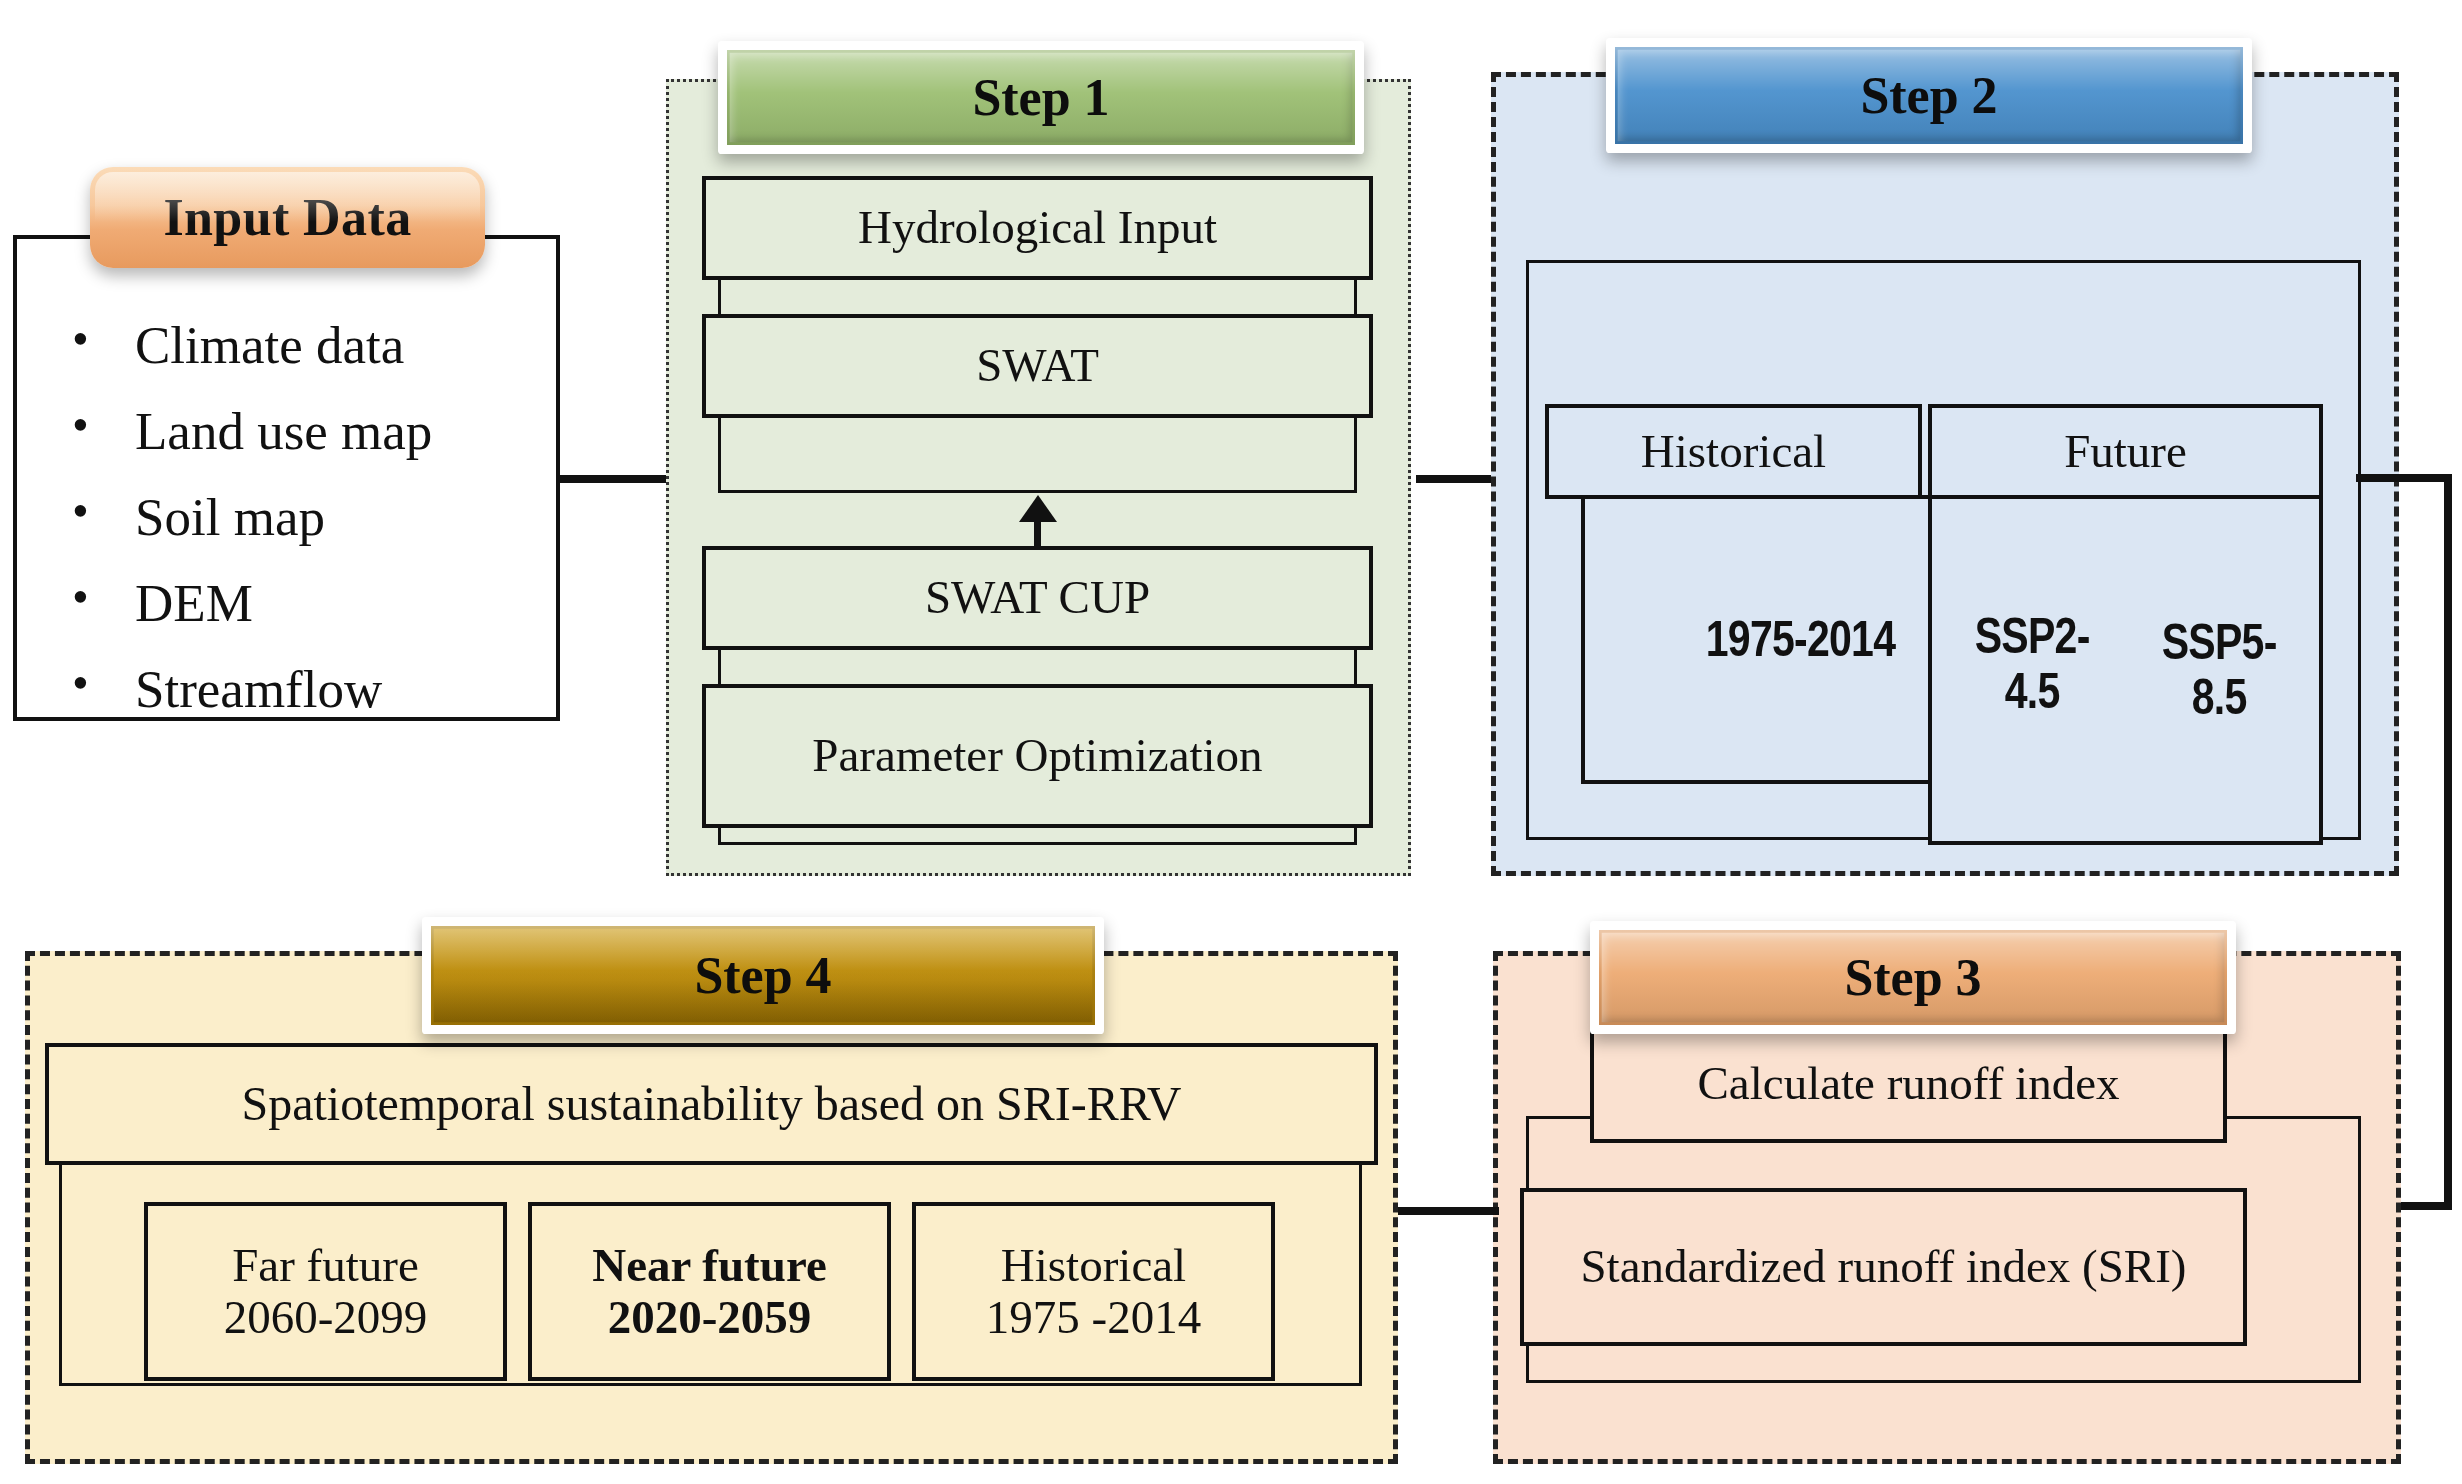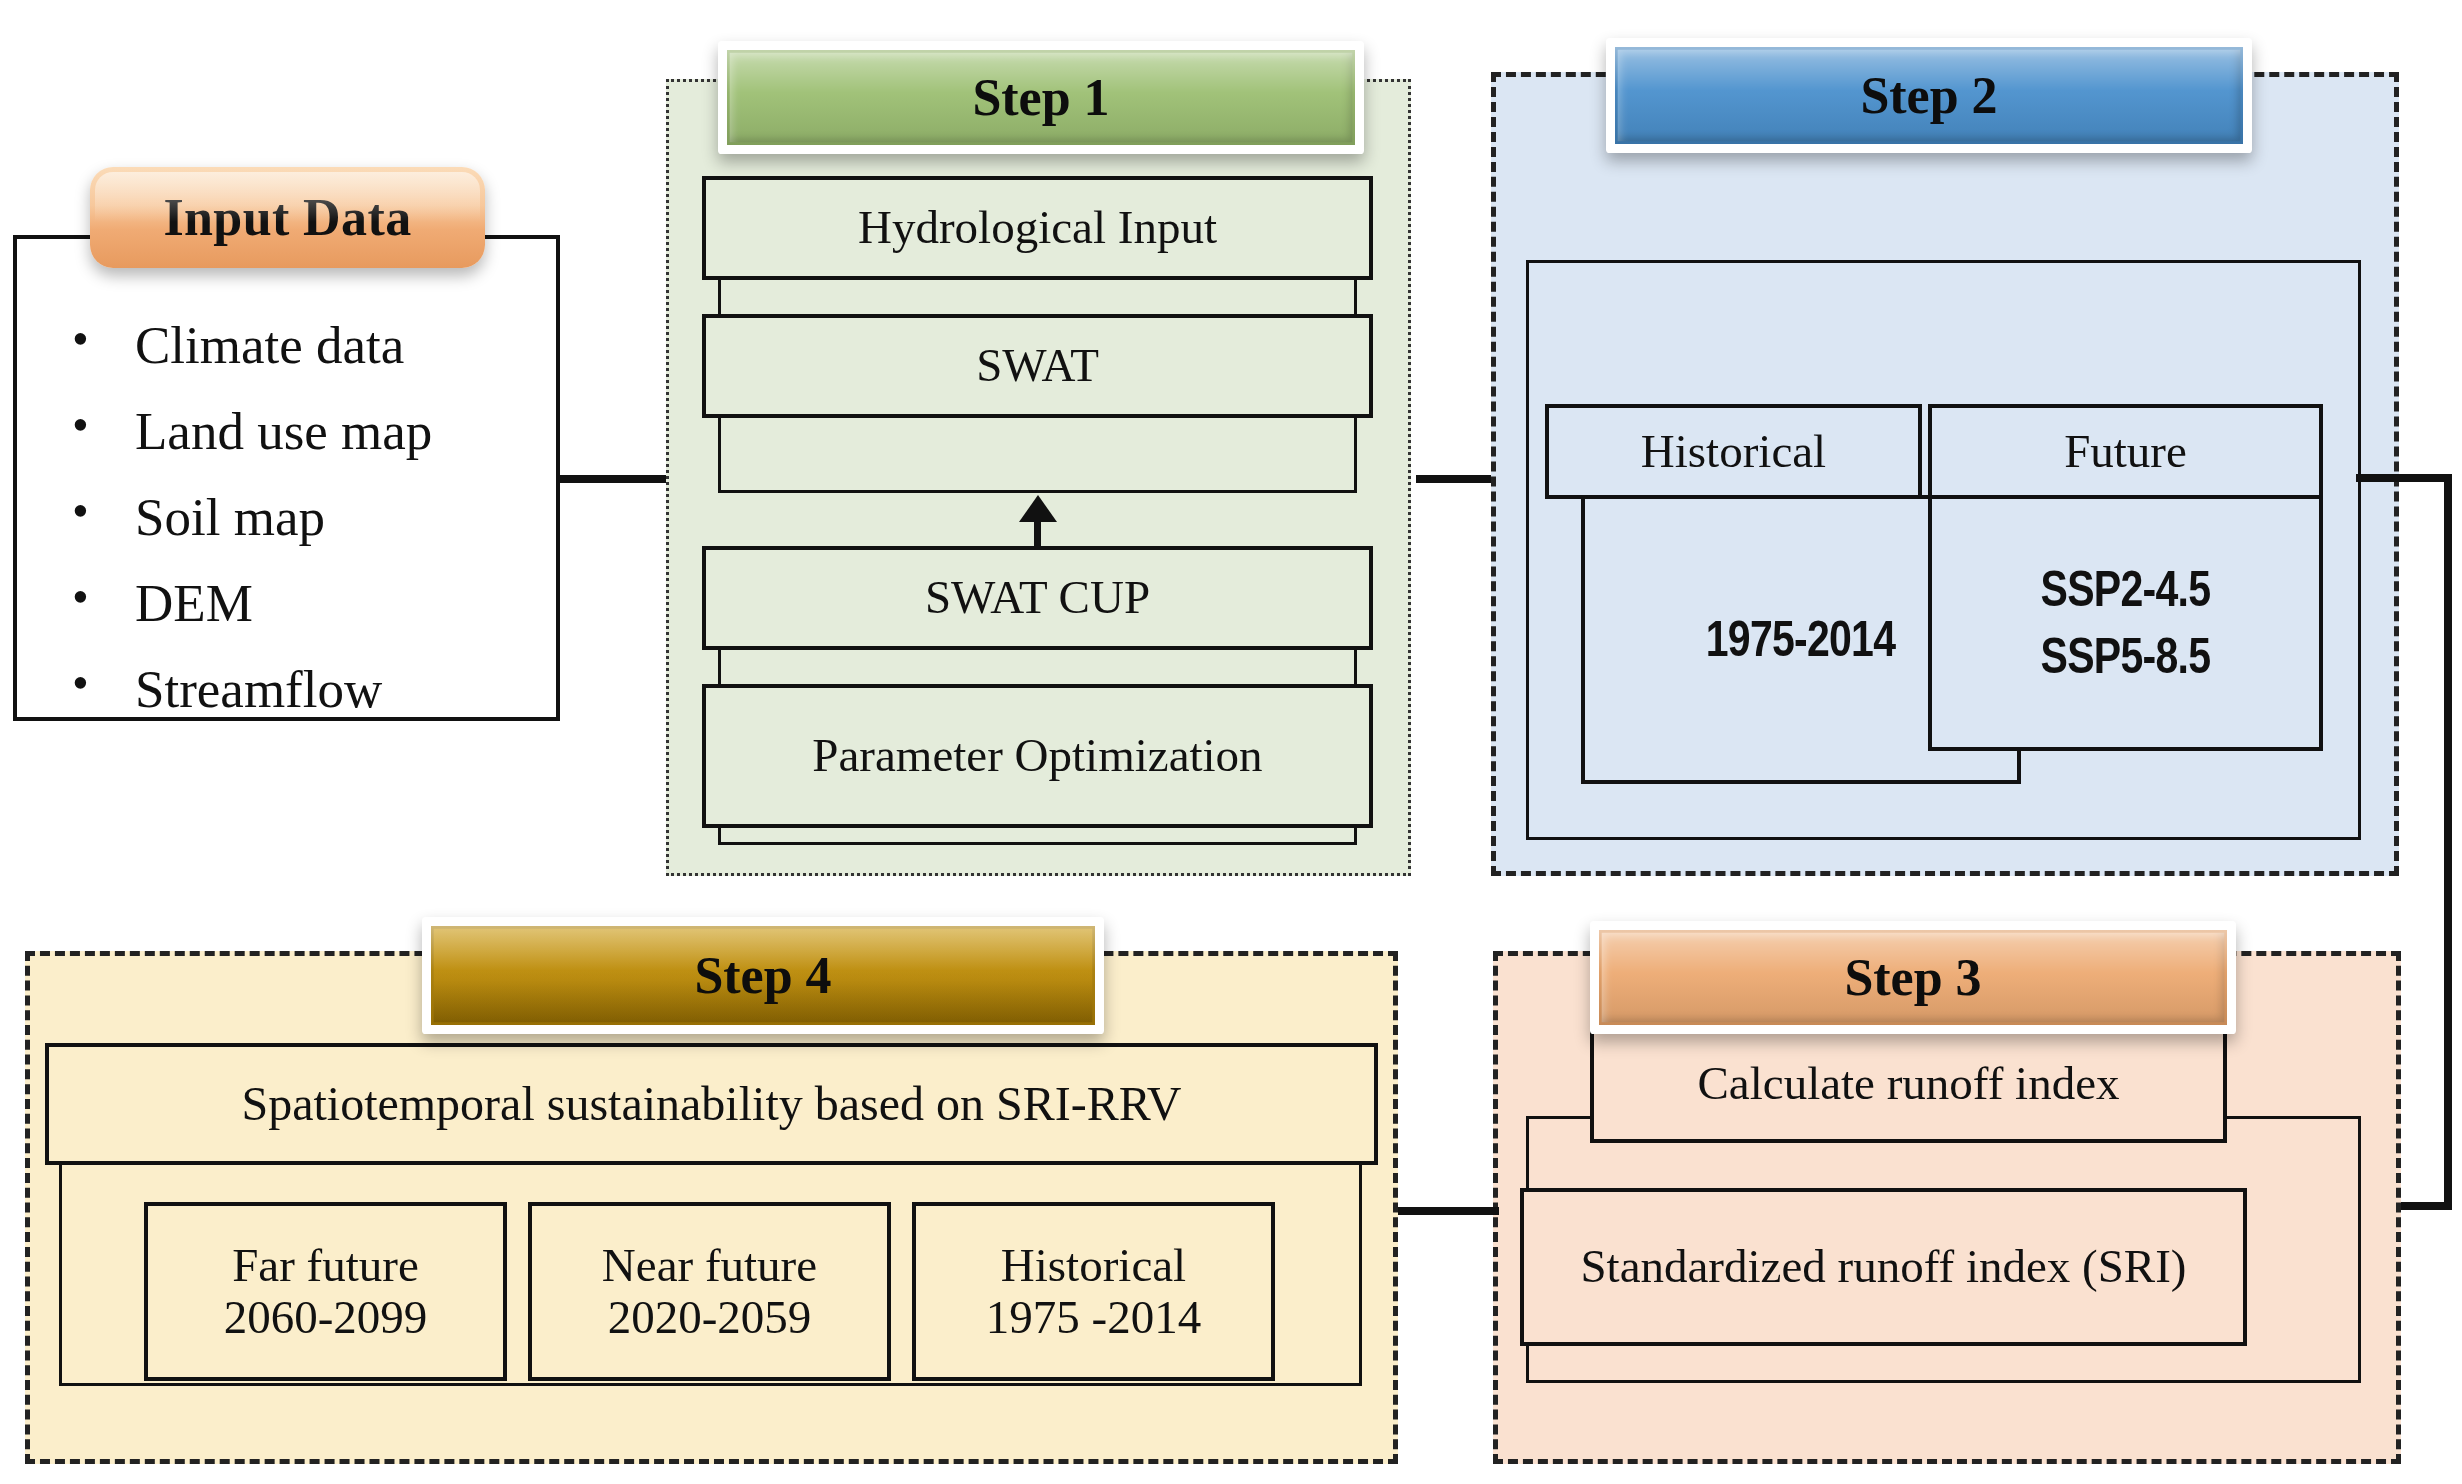--- a/index.html
+++ b/index.html
@@ -163,21 +163,21 @@
 
   <div class="node blue" style="left:1545px;top:404px;width:377px;height:95px;">
     <span>Historical</span>
   </div>
   <div class="node blue" style="left:1928px;top:404px;width:395px;height:95px;">
     <span>Future</span>
   </div>
   <div class="node blue" style="left:1545px;top:495px;width:440px;height:289px;margin-left:36px;">
     <span class="cond">1975-2014</span>
   </div>
-  <div class="node blue" style="left:1928px;top:495px;width:395px;height:256px;flex-direction:column;">
+  <div class="node blue" style="left:1928px;top:495px;width:395px;height:350px;flex-direction:row;">
     <span class="cond" style="display:block;margin-bottom:12.6px;">SSP2-4.5</span>
     <span class="cond" style="display:block;">SSP5-8.5</span>
   </div>
 
   <div class="badge" id="badge2">
     <div class="badge-inner">
         <span>Step 2</span>
       </div>
   </div>
 
@@ -209,21 +209,21 @@
 
   <div class="bracket" style="left:59px;top:1120px;width:1303px;height:266px;"></div>
   <div class="node cream" style="left:45px;top:1043px;width:1333px;height:122px;font-size:48px;">
     <span>Spatiotemporal sustainability based on SRI-RRV</span>
   </div>
 
   <div class="node cream" style="left:144px;top:1202px;width:363px;height:179px;flex-direction:column;">
     <span>Far future</span>
     <span>2060-2099</span>
   </div>
-  <div class="node cream" style="left:528px;top:1202px;width:363px;height:179px;flex-direction:column;">
+  <div class="node cream" style="left:528px;top:1202px;width:363px;height:179px;flex-direction:column;font-weight:bold;">
     <span>Near future</span>
     <span>2020-2059</span>
   </div>
   <div class="node cream" style="left:912px;top:1202px;width:363px;height:179px;flex-direction:column;">
     <span>Historical</span>
     <span>1975 -2014</span>
   </div>
 
   <div class="badge" id="badge4">
     <div class="badge-inner">

